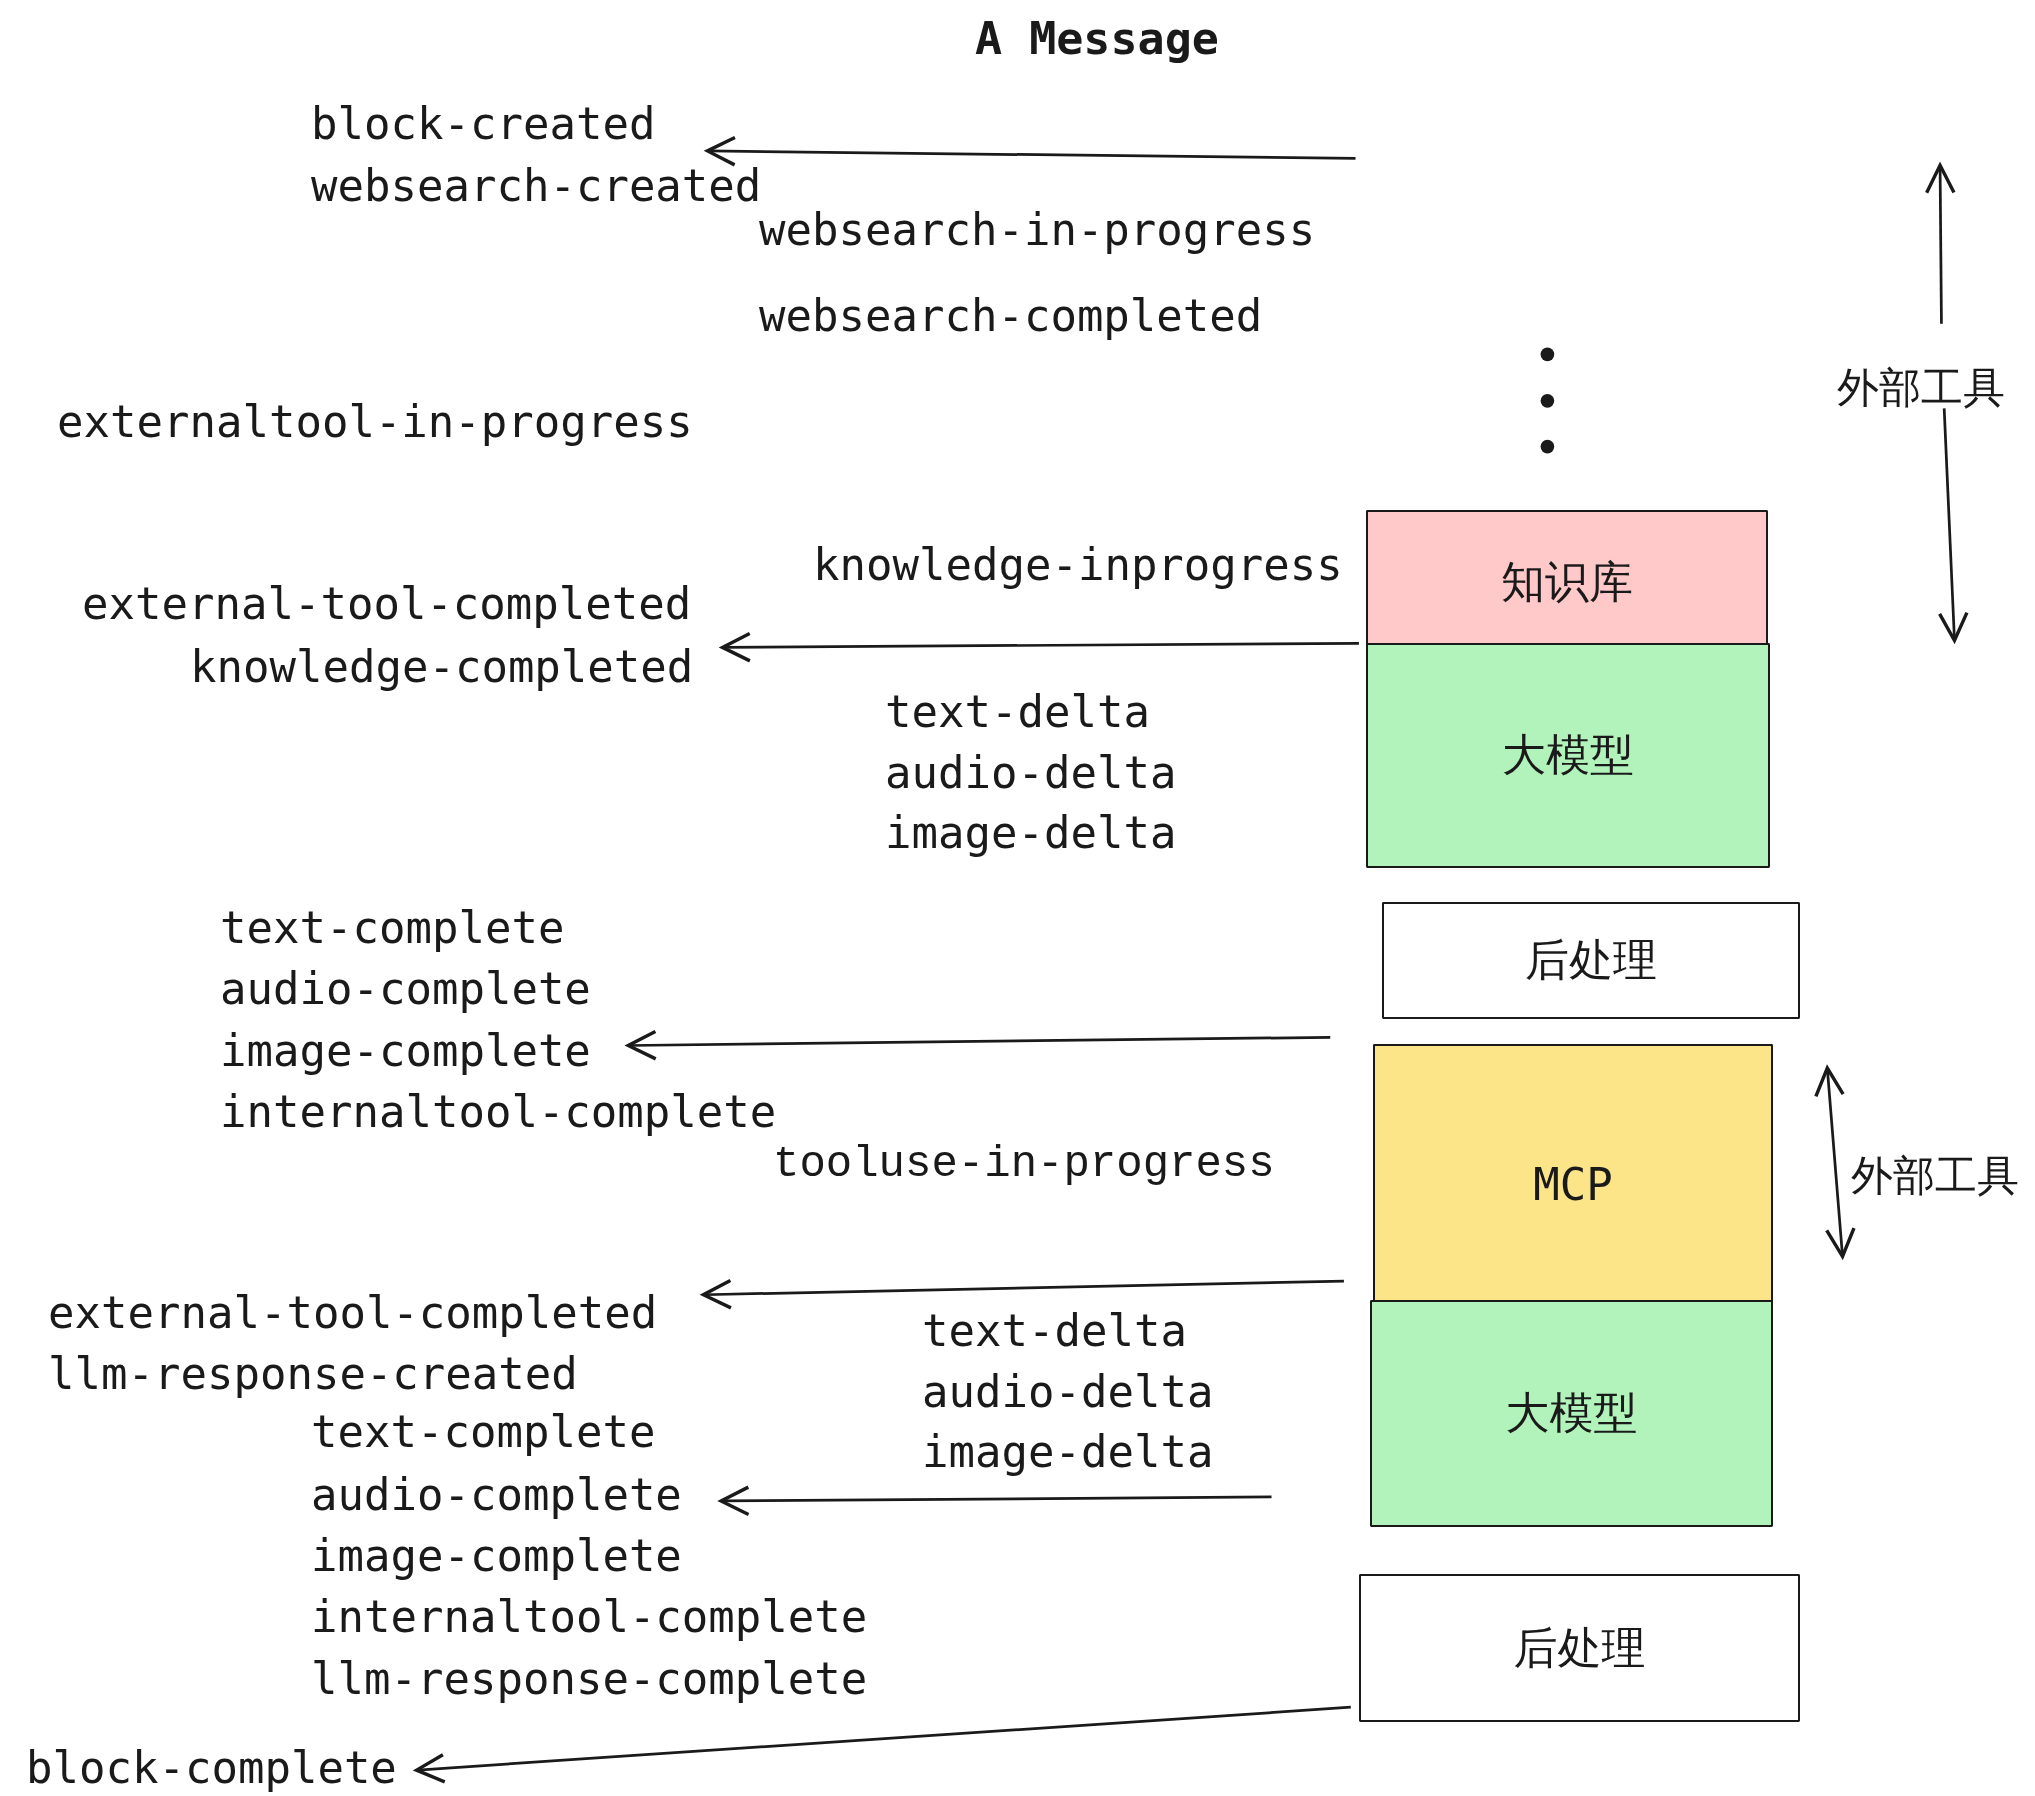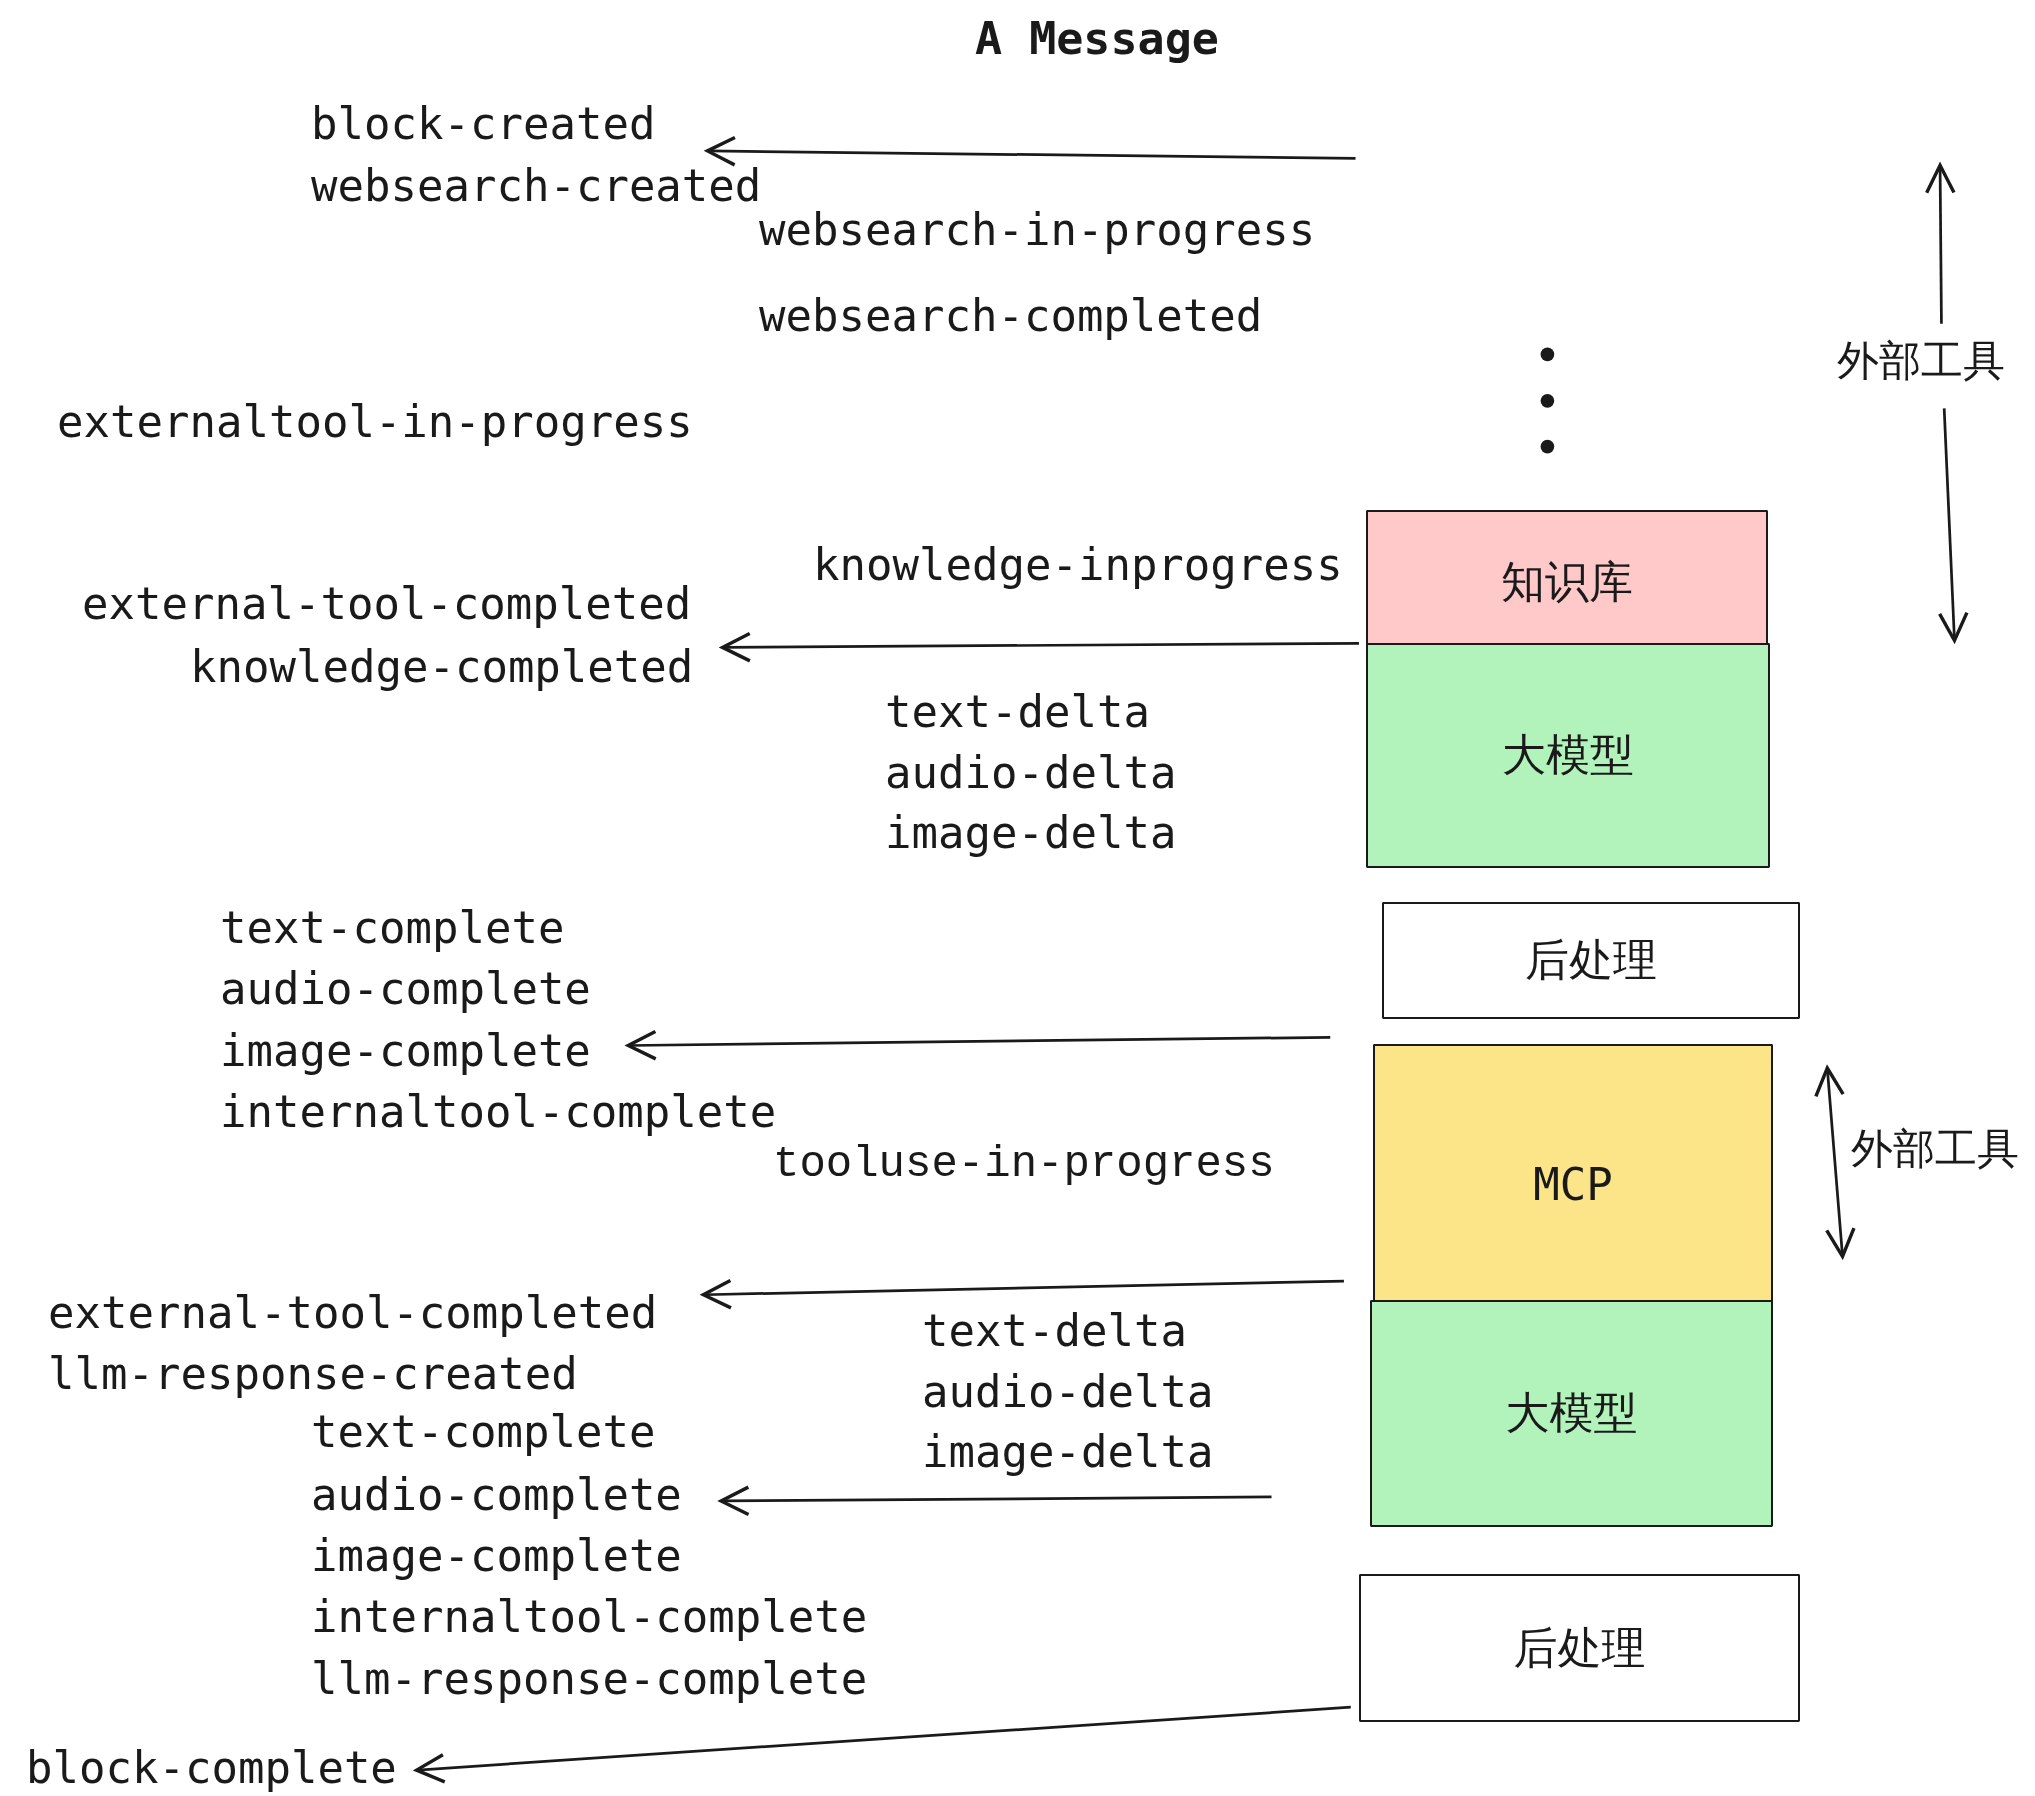--- a/index.html
+++ b/index.html
@@ -37,20 +37,21 @@
     font-family: "DejaVu Sans", "Liberation Sans", sans-serif;
     box-sizing: border-box;
   }
   .box.mono { font-family: "DejaVu Sans Mono", "Liberation Mono", monospace; }
   .annot {
     position: absolute;
     font-size: 42px;
     line-height: 1;
     white-space: nowrap;
     font-family: "DejaVu Sans", "Liberation Sans", sans-serif;
+    margin-top: 27px;
   }
 </style>
 </head>
 <body>
 
 <div class="canvas">
 
   <svg class="overlay" width="2035" height="1796" viewBox="0 0 2980 2630">
     <defs>
       <marker id="ah" markerUnits="userSpaceOnUse" markerWidth="64" markerHeight="64" refX="50" refY="32" orient="auto-start-reverse">

